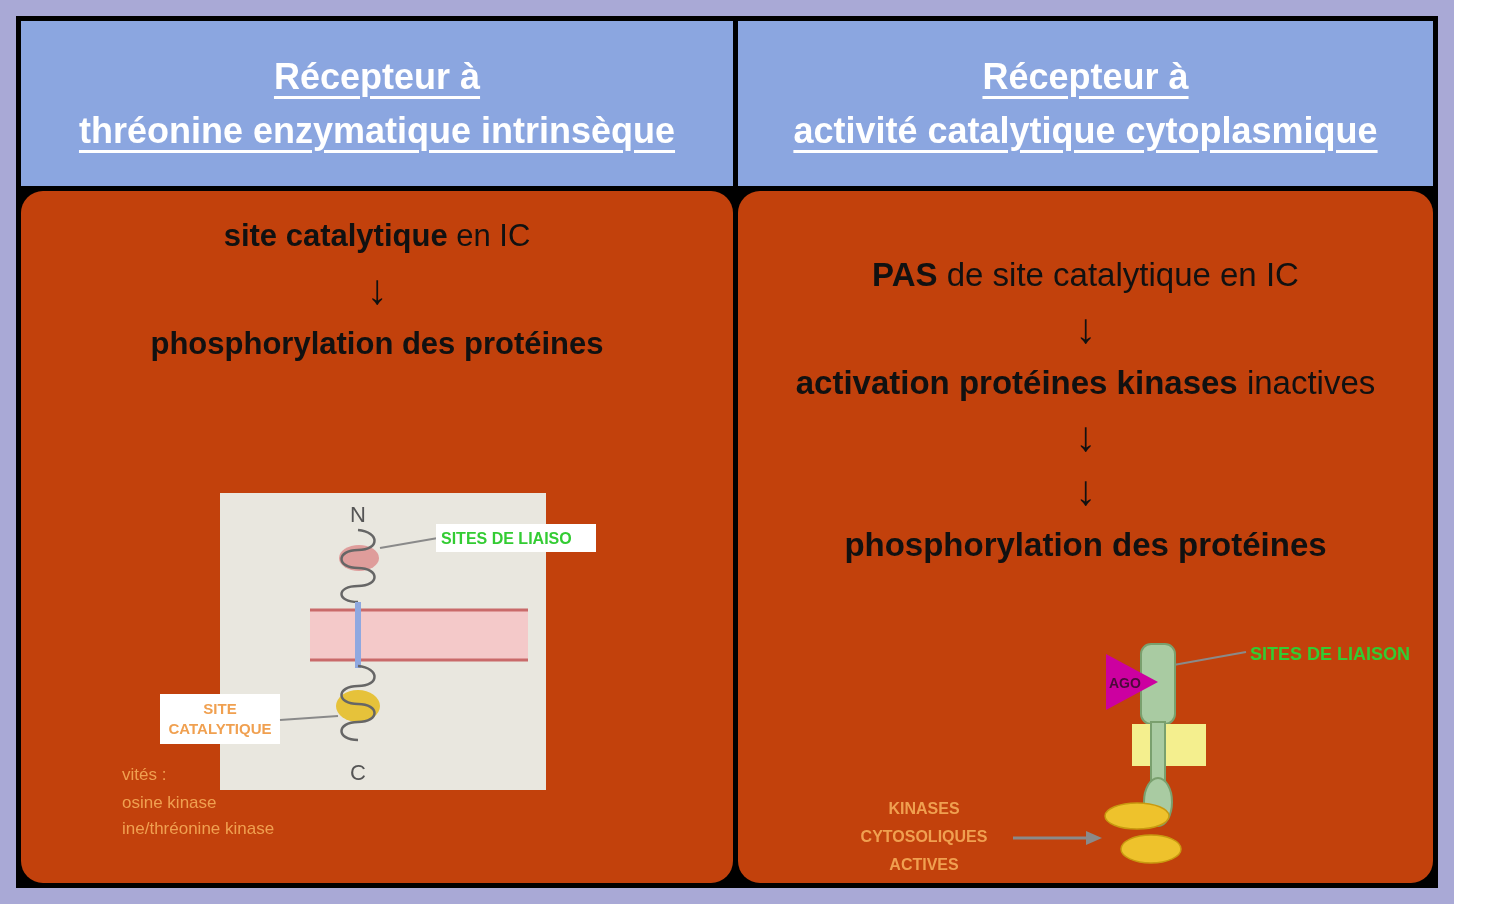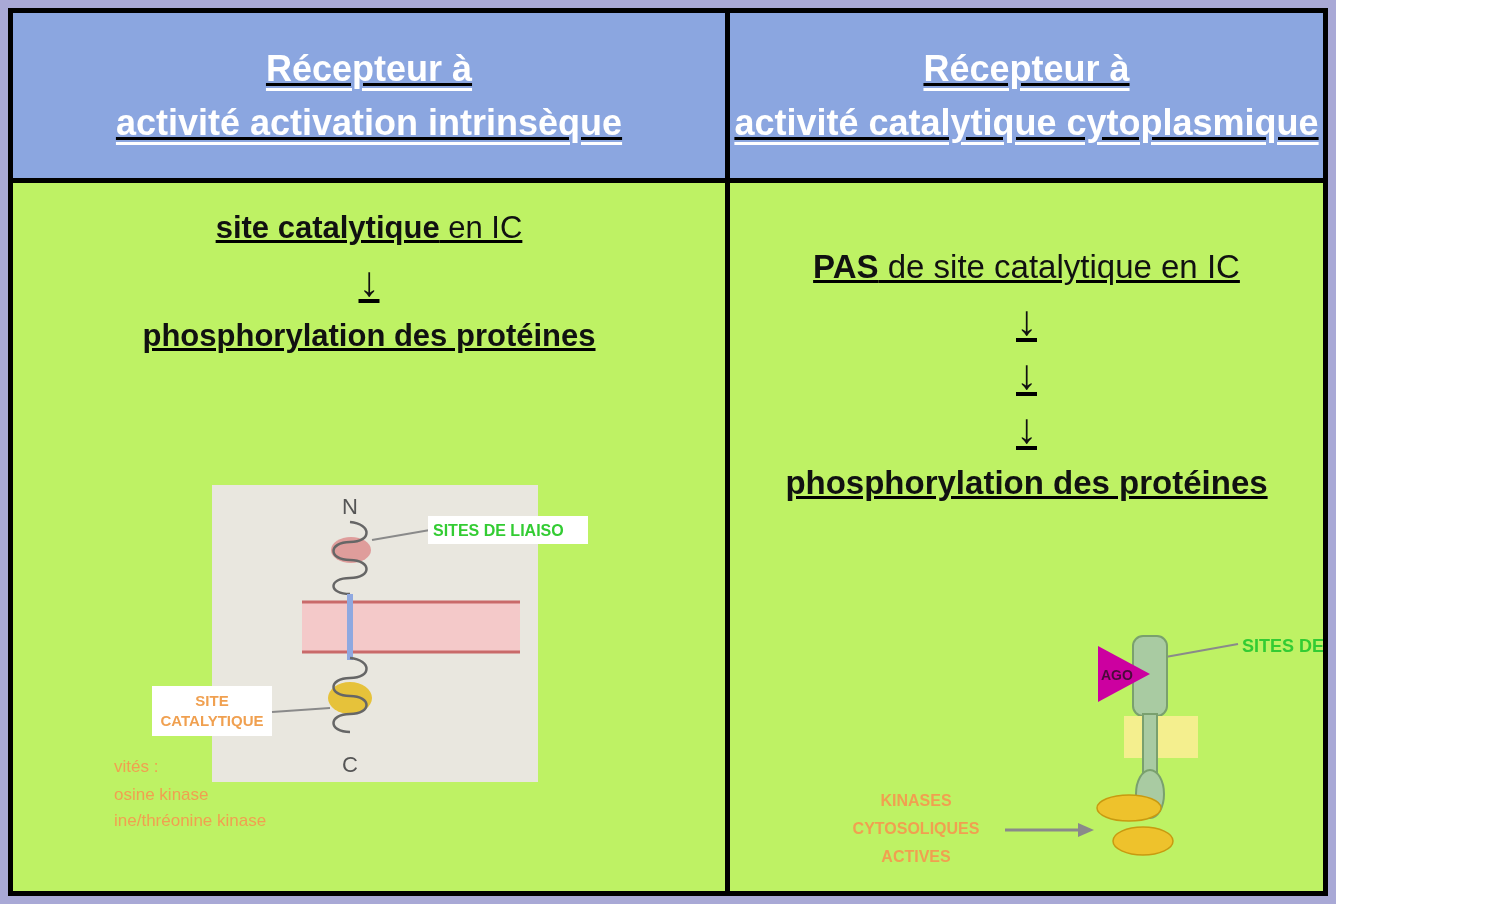--- a/index.html
+++ b/index.html
@@ -1,43 +1,43 @@
 <!DOCTYPE html>
 <html style="--frame: #a9a9d6; --header-bg: #8ba6e0; --header-text: #ffffff; --body-text: #111111; --green-label: #33cc33; --orange-label: #f0a050; --magenta: #cc00a0; --receptor-green: #a9cba2; --receptor-green-edge: #7aa06e; --membrane-yellow: #f4ef8e; --membrane-pink: #f4c9c9; --membrane-pink-edge: #c96a6a; --gold: #eec22c; --gold-edge: #c89a10; --tm-blue: #8fa8e0; --scan-bg: #e9e7df;"><head>
 <meta charset="utf-8">
 <style>
   html,body{margin:0;padding:0;}
   body{width:1498px;height:904px;font-family:"Liberation Sans","DejaVu Sans",sans-serif;background:#ffffff;}
-  .frame{width:1336px;height:904px;background:var(--frame,#a9a9d6);padding:8px;box-sizing:border-box;text-decoration:underline;}
+  .frame{width:1454px;height:904px;background:var(--frame,#a9a9d6);padding:16px;box-sizing:border-box;}
   .table{width:100%;height:100%;display:grid;grid-template-columns:712px 1fr;grid-template-rows:165px 1fr;gap:5px;background:#000;border:5px solid #000;box-sizing:border-box;}
   .header-cell{background:var(--header-bg,#8ba6e0);display:flex;align-items:center;justify-content:center;}
   .header-text{text-align:center;color:var(--header-text,#ffffff);font-weight:bold;font-size:36px;line-height:1.5;}
   .header-text .hline{display:block;text-decoration:underline;text-underline-offset:7px;text-decoration-thickness:2.5px;}
-  .body-cell{background:#bef264;position:relative;overflow:hidden;}
+  .body-cell{background:#c2410c;position:relative;overflow:hidden;border-radius:22px;}
   .flow{text-align:center;color:var(--body-text,#111111);}
   .left-flow{font-size:31px;padding-top:18px;}
   .right-flow{font-size:33px;padding-top:57px;}
   .flow-line{line-height:54px;}
   .flow-arrow{line-height:54px;font-size:42px;font-weight:bold;}
   .bold{font-weight:bold;}
   .diagram{position:absolute;}
   .left-diagram{left:87px;top:297px;}
   .right-diagram{left:110px;top:447px;}
   svg text{font-family:"Liberation Sans","DejaVu Sans",sans-serif;}
 </style>
 </head>
 <body>
 
 <div class="frame">
   <div class="table">
 
     <div class="header-cell">
       <div class="header-text">
         <span class="hline">Récepteur à</span>
-        <span class="hline">activité activation intrinsèque</span>
+        <span class="hline">thréonine enzymatique intrinsèque</span>
       </div>
     </div>
 
     <div class="header-cell">
       <div class="header-text">
         <span class="hline">Récepteur à</span>
         <span class="hline">activité catalytique cytoplasmique</span>
       </div>
     </div>
 
@@ -78,20 +78,21 @@
         <text x="14" y="292" font-size="17" style="fill:var(--orange-label,#f0a050)">vités :</text>
         <text x="14" y="320" font-size="17" style="fill:var(--orange-label,#f0a050)">osine kinase</text>
         <text x="14" y="346" font-size="17" style="fill:var(--orange-label,#f0a050)">ine/thréonine kinase</text>
       </svg>
     </div>
 
     <div class="body-cell">
       <div class="flow right-flow">
         <div class="flow-line"><span class="bold">PAS</span><span> de site catalytique en IC</span></div>
         <div class="flow-arrow">↓</div>
+        <div class="flow-line"><span class="bold">activation protéines kinases</span><span> inactives</span></div>
         <div class="flow-arrow">↓</div>
         <div class="flow-arrow">↓</div>
         <div class="flow-line bold">phosphorylation des protéines</div>
       </div>
 
       <svg class="diagram right-diagram" width="580" height="250" viewBox="0 0 580 250">
 
         <line x1="320" y1="28" x2="398" y2="14" stroke="#8a8a8a" stroke-width="2"></line>
         <text x="402" y="22" font-size="18" font-weight="bold" style="fill:var(--green-label,#33cc33)">SITES DE LIAISON</text>
 

